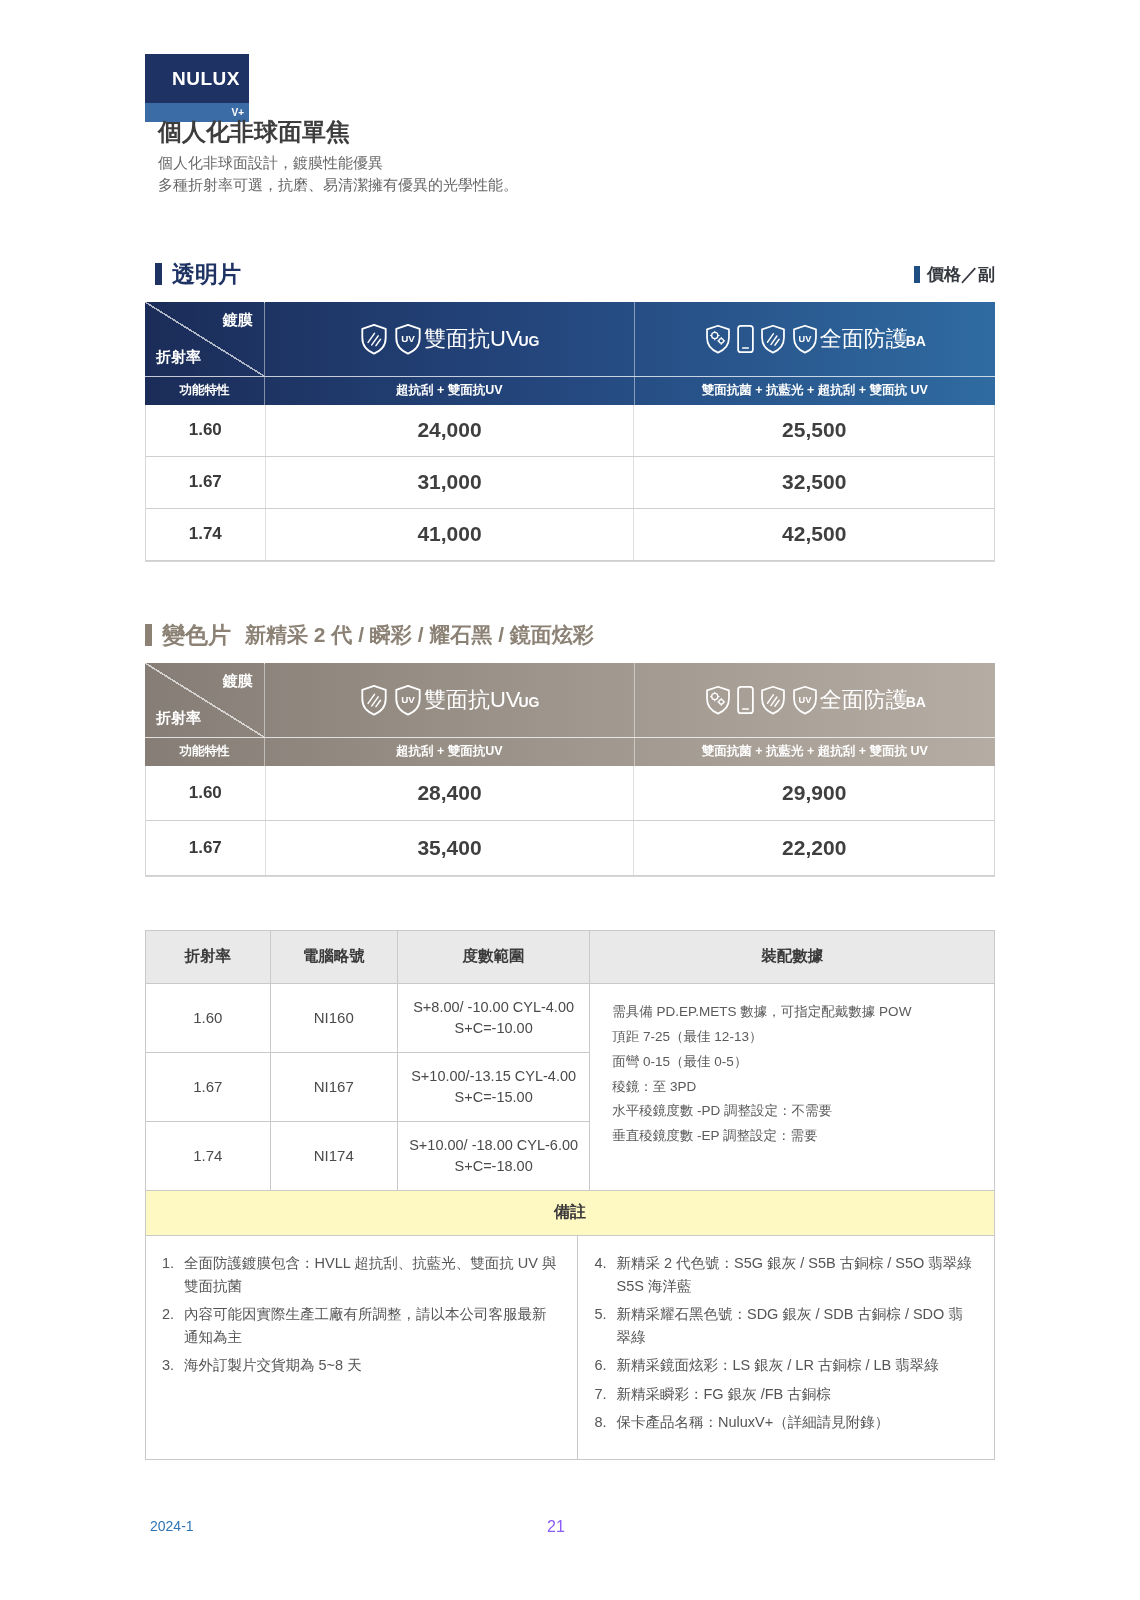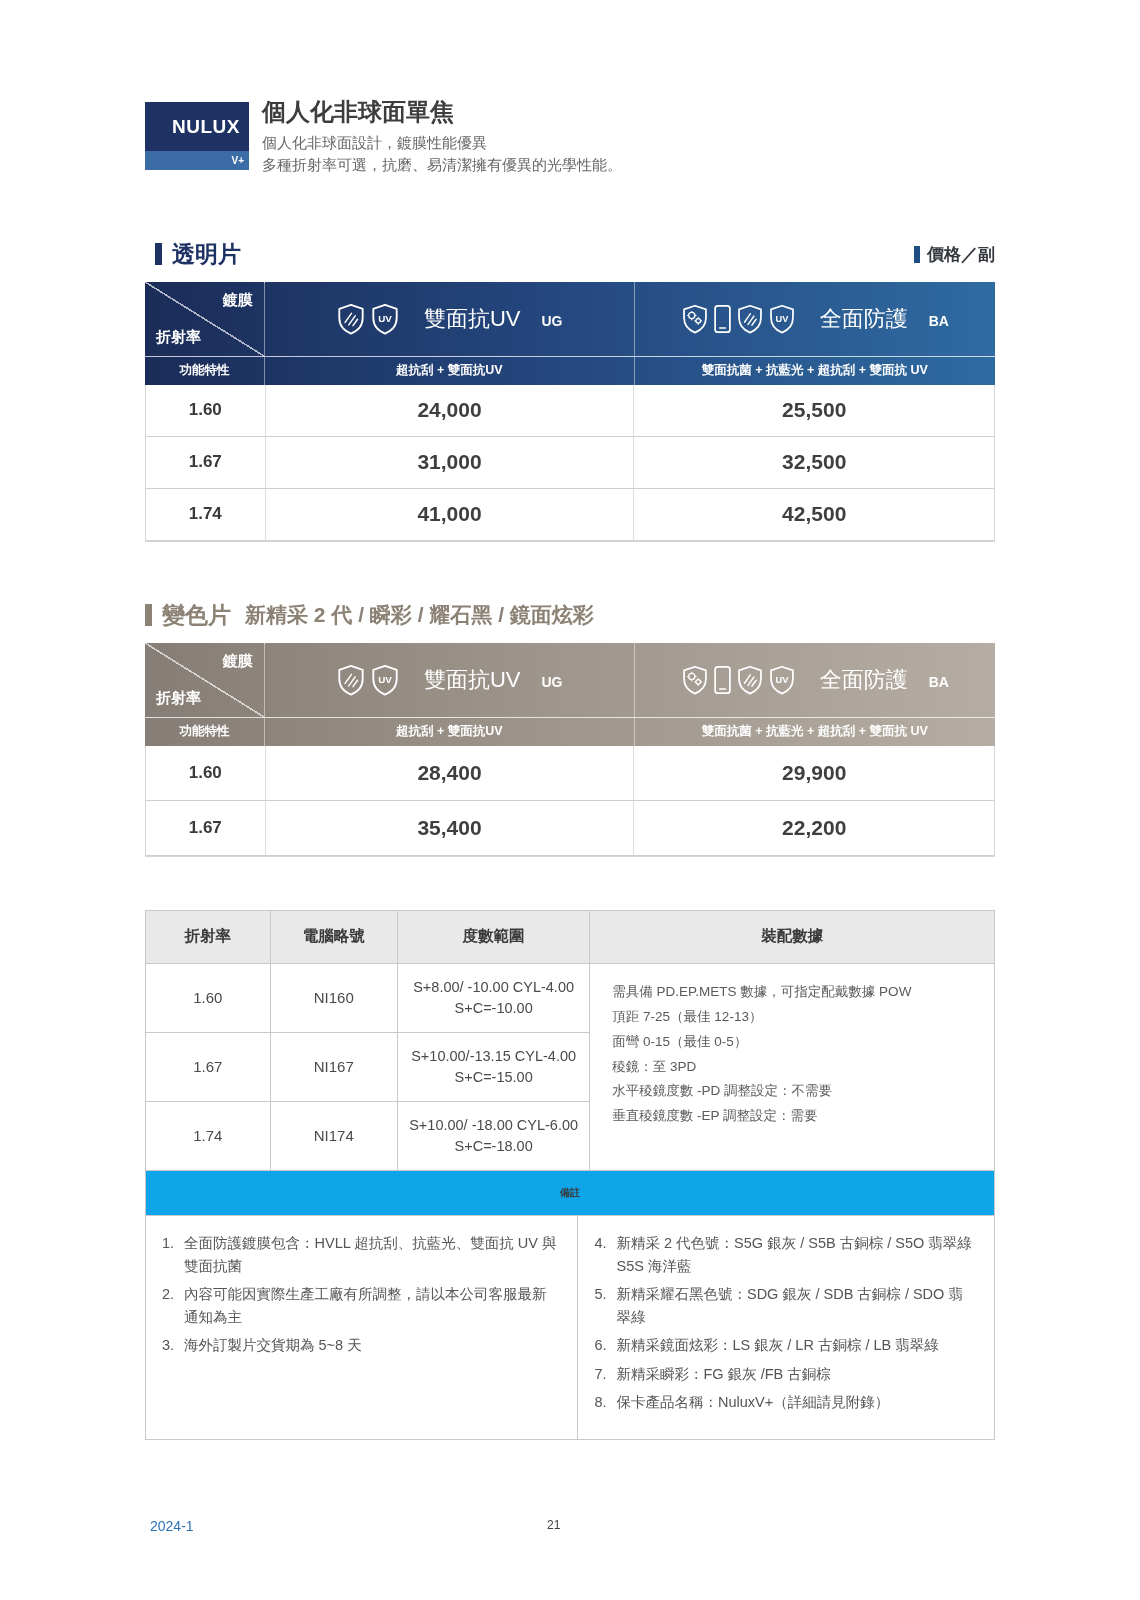--- a/index.html
+++ b/index.html
@@ -1,21 +1,21 @@
 <!DOCTYPE html>
 <html><head>
 <meta charset="utf-8">
 <style>
   html,body{margin:0;padding:0;background:#fff;}
   .page{position:relative;width:1140px;height:1600px;background:#fff;overflow:hidden;
         font-family:"Liberation Sans","DejaVu Sans",sans-serif;color:#3a3a3a;}
   .content{position:absolute;left:145px;top:0;width:850px;}
 
   
-  .brand-block{display:flex;margin-top:102px;}
+  .brand-block{display:flex;margin-top:54px;flex-direction:column;}
   .logo{width:104px;flex:none;}
   .logo-top{height:49px;background:#1e3264;display:flex;align-items:center;justify-content:flex-end;
             padding-right:9px;box-sizing:border-box;color:#fff;font-weight:bold;font-size:19px;letter-spacing:.5px;}
   .logo-bottom{height:19px;background:#3c6ca5;display:flex;align-items:center;justify-content:flex-end;
             padding-right:5px;box-sizing:border-box;color:#fff;font-weight:bold;font-size:10px;}
   .title-wrap{margin-left:13px;}
   .page-title{font-size:24px;font-weight:bold;color:#3d3d3d;line-height:1.15;margin-top:-4px;}
   .page-sub{font-size:15px;color:#666;line-height:1.5;margin-top:6px;}
 
   
@@ -40,21 +40,21 @@
   .c1{width:14.1%;flex:none;box-sizing:border-box;}
   .c2{width:43.5%;flex:none;box-sizing:border-box;}
   .c3{width:42.4%;flex:none;box-sizing:border-box;}
   .pt-head .c1,.pt-head .c2,.pt-feat .c1,.pt-feat .c2{border-right:1px solid rgba(255,255,255,.45);}
   .corner{position:relative;
      background:linear-gradient(to bottom left,transparent calc(50% - .8px),
         rgba(255,255,255,.65) calc(50% - .8px),rgba(255,255,255,.65) calc(50% + .8px),
         transparent calc(50% + .8px));}
   .corner .tr{position:absolute;top:9px;right:11px;font-size:15px;font-weight:bold;}
   .corner .bl{position:absolute;bottom:9px;left:11px;font-size:15px;font-weight:bold;}
-  .coat-cell{display:flex;align-items:center;justify-content:center;gap:24px;}
+  .coat-cell{display:flex;align-items:center;justify-content:center;gap:1px;}
   .coat-name{font-size:22px;font-weight:normal;}
   .coat-code{font-size:14px;font-weight:bold;margin-left:-3px;padding-top:4px;}
   .icon-row{display:flex;align-items:center;gap:4px;}
   .feat-cell{display:flex;align-items:center;justify-content:center;
              font-size:12.5px;font-weight:bold;}
   .pt-body{border:1px solid #d6d6d6;border-top:none;box-sizing:border-box;}
   .pt-row{display:flex;height:51px;border-bottom:1px solid #cfcfcf;}
   .pt-row:last-child{border-bottom:1px solid #cfcfcf;}
   .pt-row>div{display:flex;align-items:center;justify-content:center;}
   .pt-row .c1{border-right:1px solid #dedede;font-size:17px;font-weight:bold;color:#3a3a3a;}
@@ -74,33 +74,33 @@
   .spec-body{display:flex;}
   .spec-left{width:52.4%;flex:none;}
   .spec-row{display:flex;height:68px;border-bottom:1px solid #c9c9c9;}
   .spec-row>div{display:flex;flex-direction:column;align-items:center;justify-content:center;
                 box-sizing:border-box;border-right:1px solid #c9c9c9;}
   .sl1{width:28.05%;} .sl2{width:28.65%;} .sl3{width:43.3%;}
   .spec-row .cellval{font-size:15px;color:#4a4a4a;}
   .range-line{font-size:14.5px;color:#4a4a4a;line-height:1.45;text-align:center;}
   .spec-fit{width:47.6%;flex:none;box-sizing:border-box;padding:16px 22px;
             font-size:13.5px;color:#5a5a5a;line-height:1.85;border-bottom:1px solid #c9c9c9;}
-  .remarks-head{height:44px;background:#0ea5e9;display:flex;align-items:center;justify-content:center;
-            font-size:10px;font-weight:bold;color:#3a3a3a;border-bottom:1px solid #c9c9c9;}
+  .remarks-head{height:44px;background:#fef9c3;display:flex;align-items:center;justify-content:center;
+            font-size:16px;font-weight:bold;color:#3a3a3a;border-bottom:1px solid #c9c9c9;}
   .remarks-body{display:flex;}
   .remarks-col{box-sizing:border-box;padding:16px 18px 20px 16px;font-size:14.5px;color:#555;line-height:1.6;}
   .remarks-left{width:51%;border-right:1px solid #c9c9c9;}
   .remarks-right{width:49%;}
   .note-item{display:flex;margin-bottom:5px;}
   .note-num{width:22px;flex:none;}
   .note-text{flex:1;}
 
   
   .footer-edition{position:absolute;left:150px;top:1518px;font-size:14px;color:#2e74b5;}
-  .footer-page{position:absolute;left:547px;top:1518px;font-size:12px;color:#404040;}
+  .footer-page{position:absolute;left:547px;top:1518px;font-size:16px;color:#8b5cf6;}
 
   svg.ic{display:block;}
 </style>
 </head>
 <body>
 
 <div class="page">
   <div class="content">
 
     <div class="brand-block">

